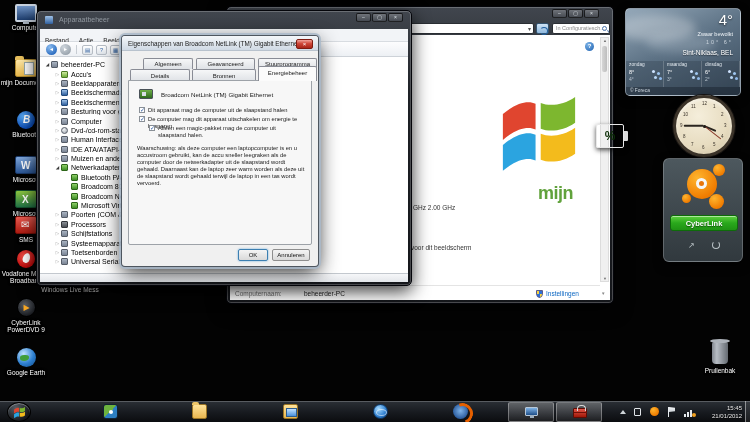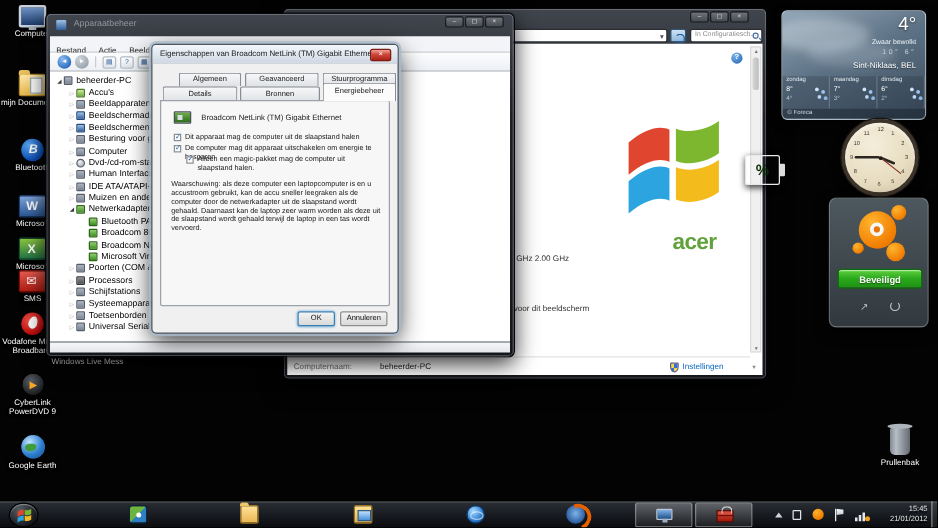--- a/index.html
+++ b/index.html
@@ -259,21 +259,21 @@
       <div class="search-field">
         <span>In Configuratiesch...</span>
         <span class="mag-icon"></span>
       </div>
     </div>
     <div class="white-area" id="sys-content">
       <div class="help-icon">?</div>
       <svg id="bigflag" viewBox="0 0 100 100">
           <use href="#winflag"></use>
         </svg>
-      <div id="acer-logo">acer</div>
+      <div id="acer-logo">mijn</div>
       <div class="sys-frag" style="left:183px;top:169px">GHz   2.00 GHz</div>
       <div class="sys-frag" style="left:181px;top:209px">voor dit beeldscherm</div>
       <div id="sys-scroll">
         <div class="sarrow" style="top:0">▲</div>
         <div class="thumb"></div>
         <div class="sarrow" style="bottom:0">▼</div>
       </div>
       <div id="sys-footer">
         <span class="k">Computernaam:</span>
         <span class="v">beheerder-PC</span>
@@ -508,21 +508,21 @@
   </div>
 
   <div id="avastg">
     <div class="av-logo">
       <div class="av-b av-main"></div>
         <div class="av-b av-1"></div>
         <div class="av-b av-2"></div>
         <div class="av-b av-3"></div>
       <div class="av-ring"></div>
     </div>
-    <div id="avast-btn">Beveiligd</div>
+    <div id="avast-btn">CyberLink</div>
     <div class="av-foot av-link">↗</div>
     <div class="av-foot av-refresh"></div>
   </div>
 
   <div id="bin">
     <div class="bin-icon"></div>
     <div class="bin-label">Prullenbak</div>
   </div>
 
   <div id="taskbar">

